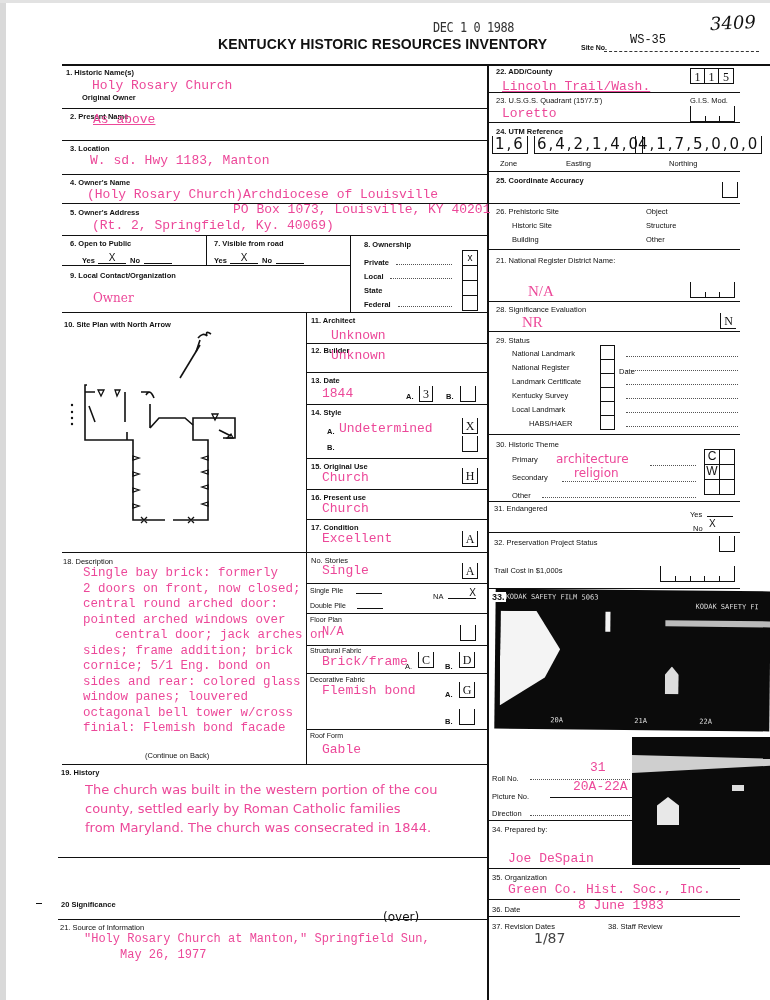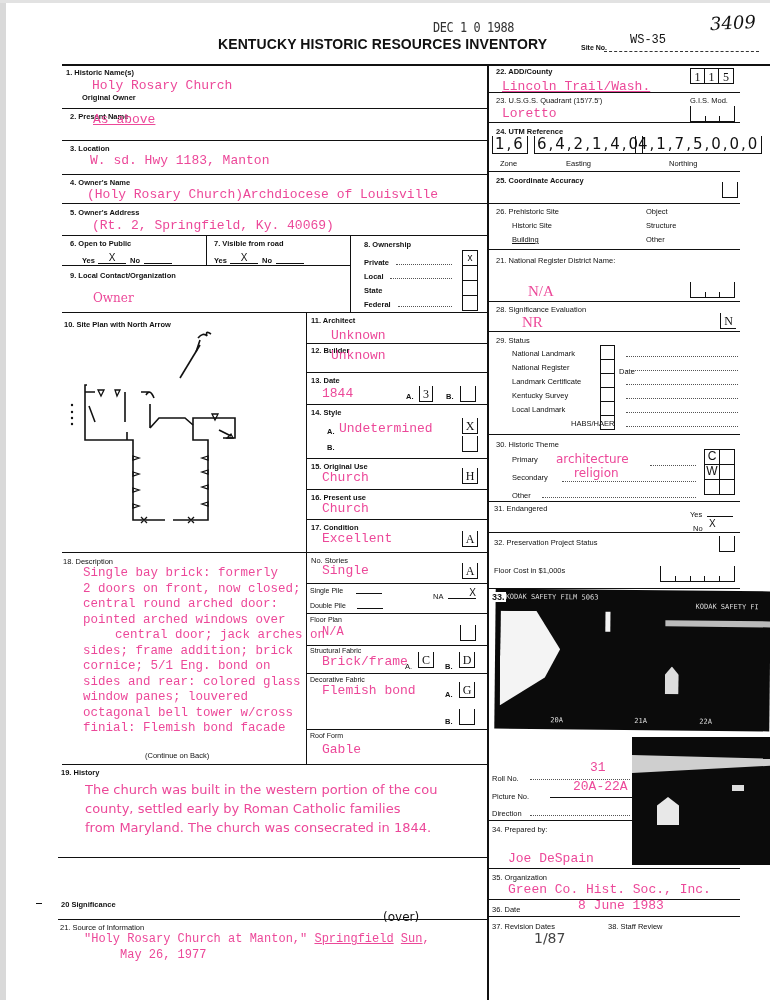--- a/index.html
+++ b/index.html
@@ -27,21 +27,21 @@
   .val.s { font-size: 12px; }
   .sans { font-family: "DejaVu Sans", sans-serif; font-size: 13px; }
   .box { position: absolute; border: 1.5px solid #111; border-top: none; height: 16px; font-family: "Liberation Serif", serif; font-size: 12px; text-align: center; line-height: 16px; }
   .box.full { border-top: 1.5px solid #111; }
   .cbox { position: absolute; width: 16px; height: 16px; border: 1.5px solid #111; font-size: 10px; text-align: center; line-height: 13px; }
   .seg { position: absolute; height: 16px; border: 1.5px solid #111; border-top: none; display: flex; }
   .seg span { flex: 1; border-right: 1px solid #111; height: 5px; align-self: flex-end; }
   .seg span:last-child { border-right: none; }
   .utm { position: absolute; font-family: "DejaVu Sans", sans-serif; font-size: 15px; letter-spacing: 2px; border: 1.5px solid #111; border-top: none; padding: 0 2px; height: 18px; line-height: 16px; }
   .dash { position: absolute; border-bottom: 1px dotted #555; height: 0; }
-  .uline { text-decoration: underline; }
+  .uline { }
   .photo { position: absolute; background: #0b0b0b; overflow: hidden; }
   .photo .sky { position: absolute; background: #f4f4f4; }
   .photo .txt { position: absolute; color: #ddd; font-size: 7px; font-family: "DejaVu Sans Mono", monospace; white-space: nowrap; }
 </style>
 </head>
 <body>
 
 <div class="page">
   <div class="edge-left"></div>
   <div class="edge-top"></div>
@@ -67,20 +67,21 @@
 
   <div class="lbl" style="left:70px; top:144px;">3. Location</div>
   <div class="val" style="left:90px; top:153px;">W. sd. Hwy 1183, Manton</div>
   <div class="hl hl1" style="left:62px; top:174px; width:425px;"></div>
 
   <div class="lbl" style="left:70px; top:178px;">4. Owner's Name</div>
   <div class="val" style="left:87px; top:187px;">(Holy Rosary Church)Archdiocese of Louisville</div>
   <div class="hl hl1" style="left:62px; top:203px; width:425px;"></div>
 
   <div class="lbl" style="left:70px; top:208px;">5. Owner's Address</div>
+  <div class="val" style="left:233px; top:202px;">PO Box 1073, Louisville, KY 40201</div>
   <div class="val" style="left:92px; top:218px;">(Rt. 2, Springfield, Ky. 40069)</div>
   <div class="hl hl1" style="left:62px; top:235px; width:425px;"></div>
 
   <div class="lbl" style="left:70px; top:239px;">6. Open to Public</div>
   <div class="lbl" style="left:82px; top:256px;">Yes</div>
   <div class="lbl" style="left:98px; top:252px; width:28px; border-bottom:1px solid #111; text-align:center; font-size:10px; font-weight:normal;">X</div>
   <div class="lbl" style="left:130px; top:256px;">No</div>
   <div class="lbl" style="left:144px; top:256px; width:28px; height:8px; border-bottom:1px solid #111;"></div>
   <div class="vl vl1" style="left:206px; top:235px; height:30px;"></div>
 
@@ -308,21 +309,21 @@
       <div class="dash" style="left: 626px; top: 370px; width: 112px;"></div>
       <div class="lbl" style="left: 512px; top: 377px; font-weight: normal;">Landmark Certificate</div>
       <div class="cbox" style="left: 600px; top: 373px; width: 15px; height: 15px;"></div>
       <div class="dash" style="left: 626px; top: 384px; width: 112px;"></div>
       <div class="lbl" style="left: 512px; top: 391px; font-weight: normal;">Kentucky Survey</div>
       <div class="cbox" style="left: 600px; top: 387px; width: 15px; height: 15px;"></div>
       <div class="dash" style="left: 626px; top: 398px; width: 112px;"></div>
       <div class="lbl" style="left: 512px; top: 405px; font-weight: normal;">Local Landmark</div>
       <div class="cbox" style="left: 600px; top: 401px; width: 15px; height: 15px;"></div>
       <div class="dash" style="left: 626px; top: 412px; width: 112px;"></div>
-      <div class="lbl" style="left: 530px; top: 419px; font-weight: normal; padding-left: 41px;">HABS/HAER</div>
+      <div class="lbl" style="left: 488px; top: 419px; font-weight: normal; padding-left: 41px;">HABS/HAER</div>
       <div class="cbox" style="left: 600px; top: 415px; width: 15px; height: 15px;"></div>
       <div class="dash" style="left: 626px; top: 426px; width: 112px;"></div>
     </div>
   <div class="hl hl1" style="left:487px; top:434px; width:253px;"></div>
 
   <div class="lbl" style="left:496px; top:440px; font-weight:normal;">30. Historic Theme</div>
   <div class="lbl" style="left:512px; top:455px; font-weight:normal;">Primary</div>
   <div class="val sans" style="left:556px; top:452px; font-size:12px;">architecture</div>
   <div class="dash" style="left:650px; top:465px; width:46px;"></div>
   <div class="lbl" style="left:512px; top:473px; font-weight:normal;">Secondary</div>
@@ -340,21 +341,21 @@
 
   <div class="lbl" style="left:494px; top:504px; font-weight:normal;">31. Endangered</div>
   <div class="lbl" style="left:690px; top:510px; font-weight:normal;">Yes</div>
   <div class="lbl" style="left:707px; top:508px; width:26px; height:9px; border-bottom:1px solid #111;"></div>
   <div class="lbl" style="left:693px; top:524px; font-weight:normal;">No</div>
   <div class="lbl" style="left:709px; top:518px; width:26px; font-size:10px; font-weight:normal;">X</div>
   <div class="hl hl1" style="left:487px; top:532px; width:253px;"></div>
 
   <div class="lbl" style="left:494px; top:538px; font-weight:normal;">32. Preservation Project Status</div>
   <div class="box" style="left:719px; top:536px; width:16px;"></div>
-  <div class="lbl" style="left:494px; top:566px; font-weight:normal;">Floor Cost in $1,000s</div>
+  <div class="lbl" style="left:494px; top:566px; font-weight:normal;">Trail Cost in $1,000s</div>
   <div class="seg" style="left:660px; top:566px; width:75px;">
       <span></span>
       <span></span>
       <span></span>
       <span></span>
       <span></span>
     </div>
   <div class="hl hl1" style="left:487px; top:588px; width:253px;"></div>
 
   <div class="photo" style="left:495px; top:590px; width:275px; height:140px; transform: rotate(0.6deg);">

